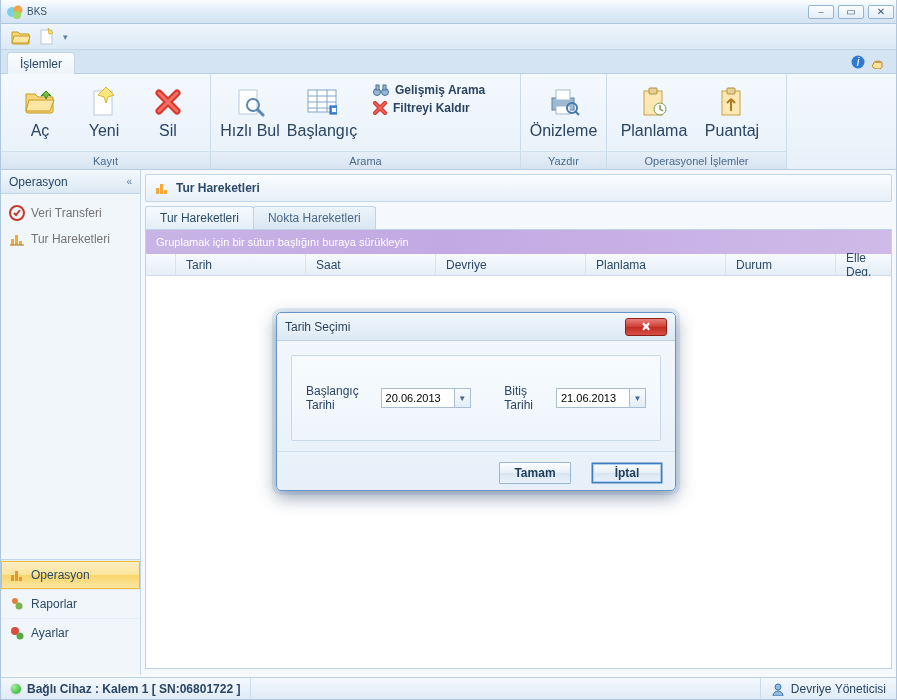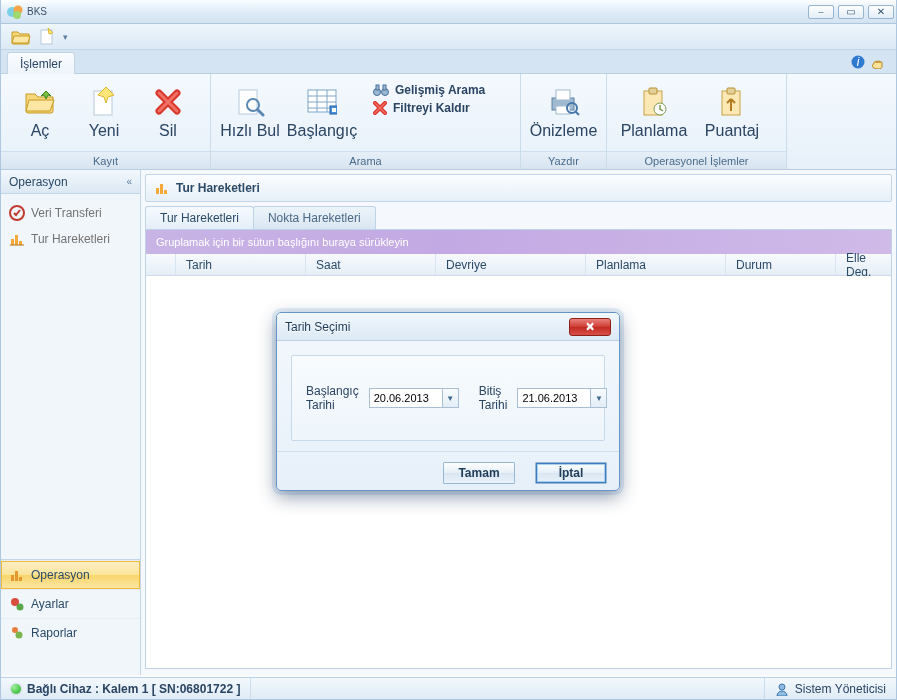--- a/index.html
+++ b/index.html
@@ -59,21 +59,21 @@
   .grid-body { position:absolute; top:46px;left:0;right:0;bottom:0; background:#fff;}
 
   
   .status { position:absolute; left:0; right:0; bottom:0; height:22px; background:linear-gradient(#f3f8fd,#dfebf5); border-top:1px solid #bcd1e4; display:flex; align-items:center;}
   .status-cell { padding:0 10px; height:100%; display:flex; align-items:center; border-right:1px solid #cadbeb; color:#2a4462; font-size:11px;}
   .status-dot { width:10px; height:10px; border-radius:50%; background:radial-gradient(circle at 30% 30%, #9ff09a, #1fae1f); margin-right:6px; box-shadow:0 0 2px rgba(0,0,0,.3);}
   .status-user { margin-left:auto; display:flex; align-items:center; gap:6px; padding:0 10px; color:#2a4462; border-left:1px solid #cadbeb; height:100%;}
 
   
   .modal-back { position:absolute; inset:0; }
-  .modal { position:absolute; left:275px; top:312px; width:344px; background:linear-gradient(#f3f8fd,#e7f0f9); border:1px solid #6694c4; border-radius:5px; box-shadow:0 6px 18px rgba(10,40,80,.45), 0 0 0 4px rgba(160,195,230,.25);}
+  .modal { position:absolute; left:275px; top:312px; width:400px; background:linear-gradient(#f3f8fd,#e7f0f9); border:1px solid #6694c4; border-radius:5px; box-shadow:0 6px 18px rgba(10,40,80,.45), 0 0 0 4px rgba(160,195,230,.25);}
   .modal-title { height:28px; display:flex; align-items:center; padding:0 8px; color:#1d3956; text-shadow:0 1px 0 #fff; background:linear-gradient(#f1f7fd,#dce9f5); border-bottom:1px solid #bcd1e6; border-radius:5px 5px 0 0;}
   .modal-close { margin-left:auto; width:42px; height:18px; border-radius:3px; background:linear-gradient(#e9817b,#cf3e35 48%,#c22c22 52%,#d85049); border:1px solid #8d2019; color:#fff; display:flex; align-items:center; justify-content:center; font-weight:bold; font-size:11px;}
   .modal-body { padding:14px 14px 10px; }
   .modal-inner { background:linear-gradient(#f7fbfe,#eef5fb); border:1px solid #c8daea; border-radius:2px; padding:28px 14px;}
   .field-row { display:flex; align-items:center; gap:10px;}
   .field-row label { color:#2a4462;}
   .date-picker { display:flex; align-items:center; height:20px; background:#fff; border:1px solid #a9bed3;}
   .date-picker input { border:none; outline:none; width:72px; padding:0 4px; font-size:11px;}
   .date-picker .dd { width:16px; height:100%; border-left:1px solid #a9bed3; background:linear-gradient(#f7fbfe,#e3edf6); display:flex;align-items:center;justify-content:center; color:#3f688f; font-size:8px;}
   .modal-buttons { display:flex; justify-content:flex-end; gap:20px; padding:10px 12px 6px; border-top:1px solid #d0dfee;}
@@ -301,34 +301,34 @@
                 <rect x="2" y="8" width="3" height="6" fill="#e8962e"></rect>
                 <rect x="6" y="4" width="3" height="10" fill="#e8962e"></rect>
                 <rect x="10" y="10" width="3" height="4" fill="#e8962e"></rect>
               </svg>
             </span>
           <span>Operasyon</span>
         </div>
         <div class="side-footer-item">
           <span>
               <svg width="16" height="16" viewBox="0 0 16 16">
-                <circle cx="6" cy="6" r="4" fill="#d94d3f"></circle>
-                <circle cx="11" cy="11" r="3.5" fill="#5aa84a"></circle>
-              </svg>
-            </span>
-          <span>Ayarlar</span>
+                <circle cx="6" cy="5" r="3" fill="#e67f3c"></circle>
+                <circle cx="10" cy="10" r="3.5" fill="#7bb34e"></circle>
+              </svg>
+            </span>
+          <span>Raporlar</span>
         </div>
         <div class="side-footer-item">
           <span>
               <svg width="16" height="16" viewBox="0 0 16 16">
-                <circle cx="6" cy="5" r="3" fill="#e67f3c"></circle>
-                <circle cx="10" cy="10" r="3.5" fill="#7bb34e"></circle>
-              </svg>
-            </span>
-          <span>Raporlar</span>
+                <circle cx="6" cy="6" r="4" fill="#d94d3f"></circle>
+                <circle cx="11" cy="11" r="3.5" fill="#5aa84a"></circle>
+              </svg>
+            </span>
+          <span>Ayarlar</span>
         </div>
         <div style="height:28px"></div>
       </div>
     </div>
 
     <div class="main">
       <div class="main-header">
         <span>
             <svg width="16" height="16" viewBox="0 0 16 16">
               <rect x="2" y="8" width="3" height="6" fill="#f4a93a"></rect>
@@ -364,21 +364,21 @@
       <b>Bağlı Cihaz : Kalem 1 [ SN:06801722 ]</b>
     </div>
     <div class="status-cell" style="flex:1;border-right:none"></div>
     <div class="status-user">
       <span>
           <svg width="14" height="14" viewBox="0 0 14 14">
             <circle cx="7" cy="5" r="3" fill="#8fbce2" stroke="#3d77ab"></circle>
             <path d="M2 14c0-3 2.5-5 5-5s5 2 5 5z" fill="#8fbce2" stroke="#3d77ab"></path>
           </svg>
         </span>
-      <span>Sistem Yöneticisi</span>
+      <span>Devriye Yöneticisi</span>
     </div>
   </div>
 
   <div class="modal-back">
     <div class="modal">
       <div class="modal-title">
         <span>Tarih Seçimi</span>
         <div class="modal-close">✕</div>
       </div>
       <div class="modal-body">

